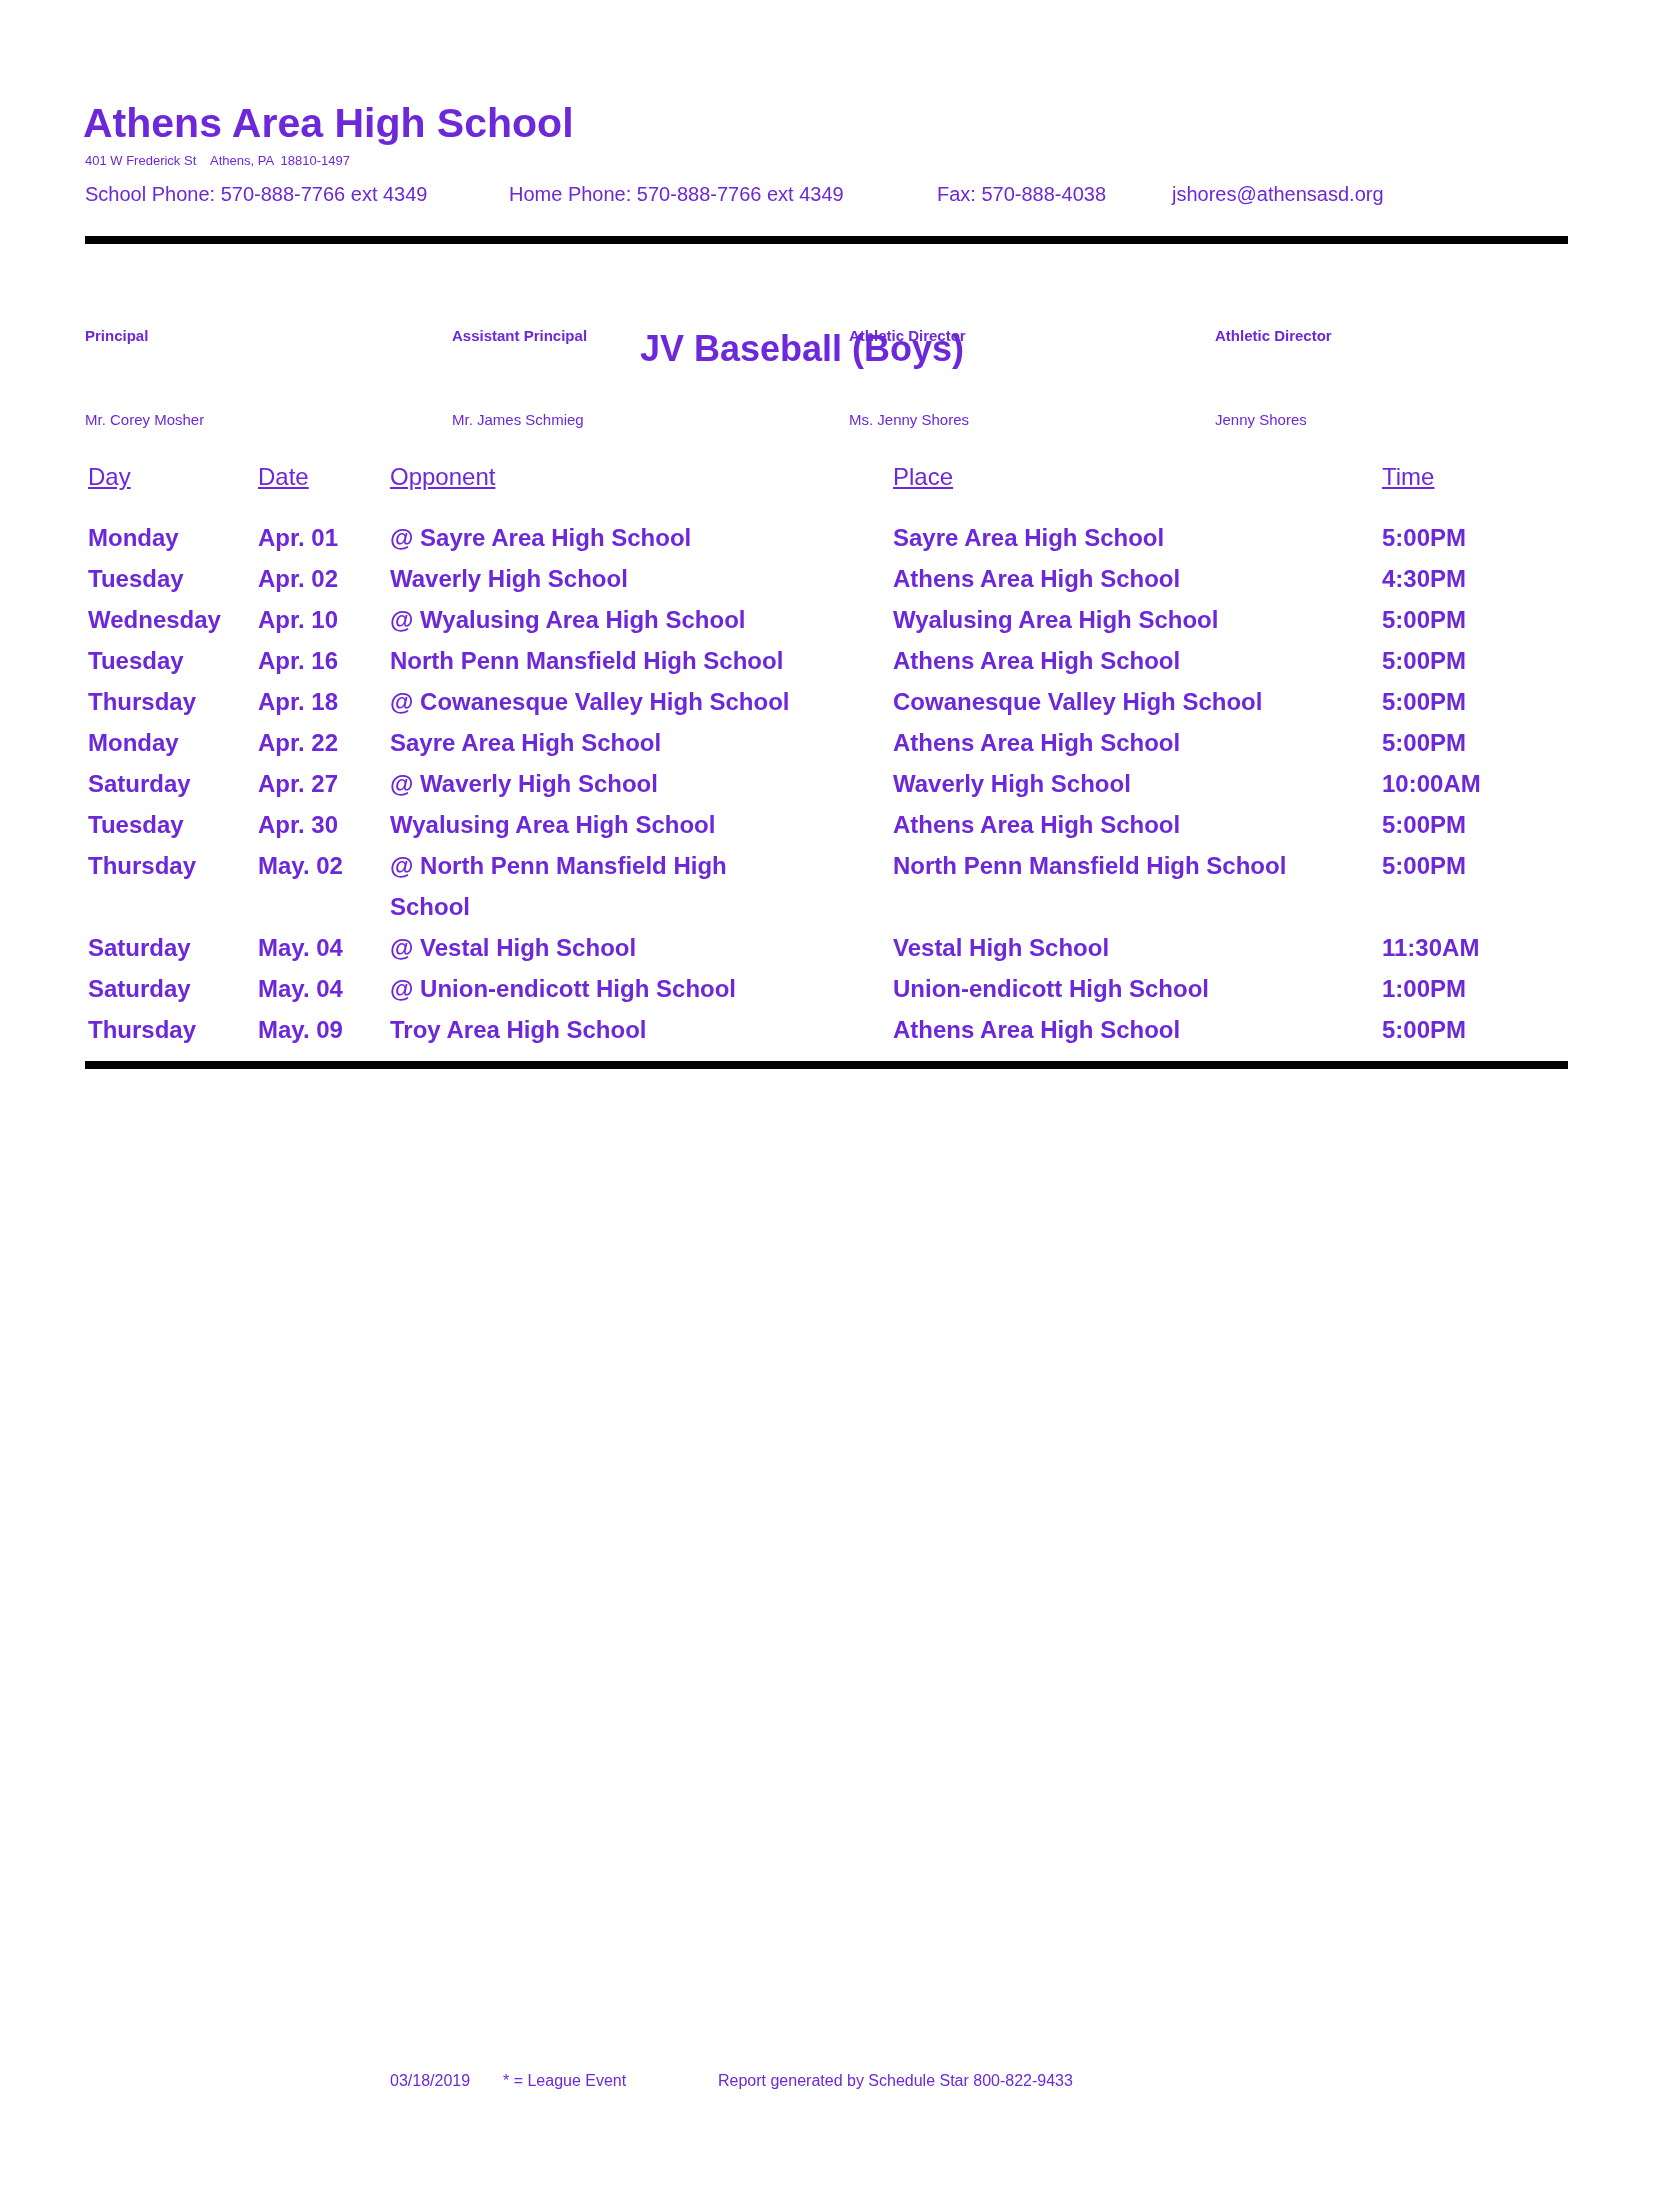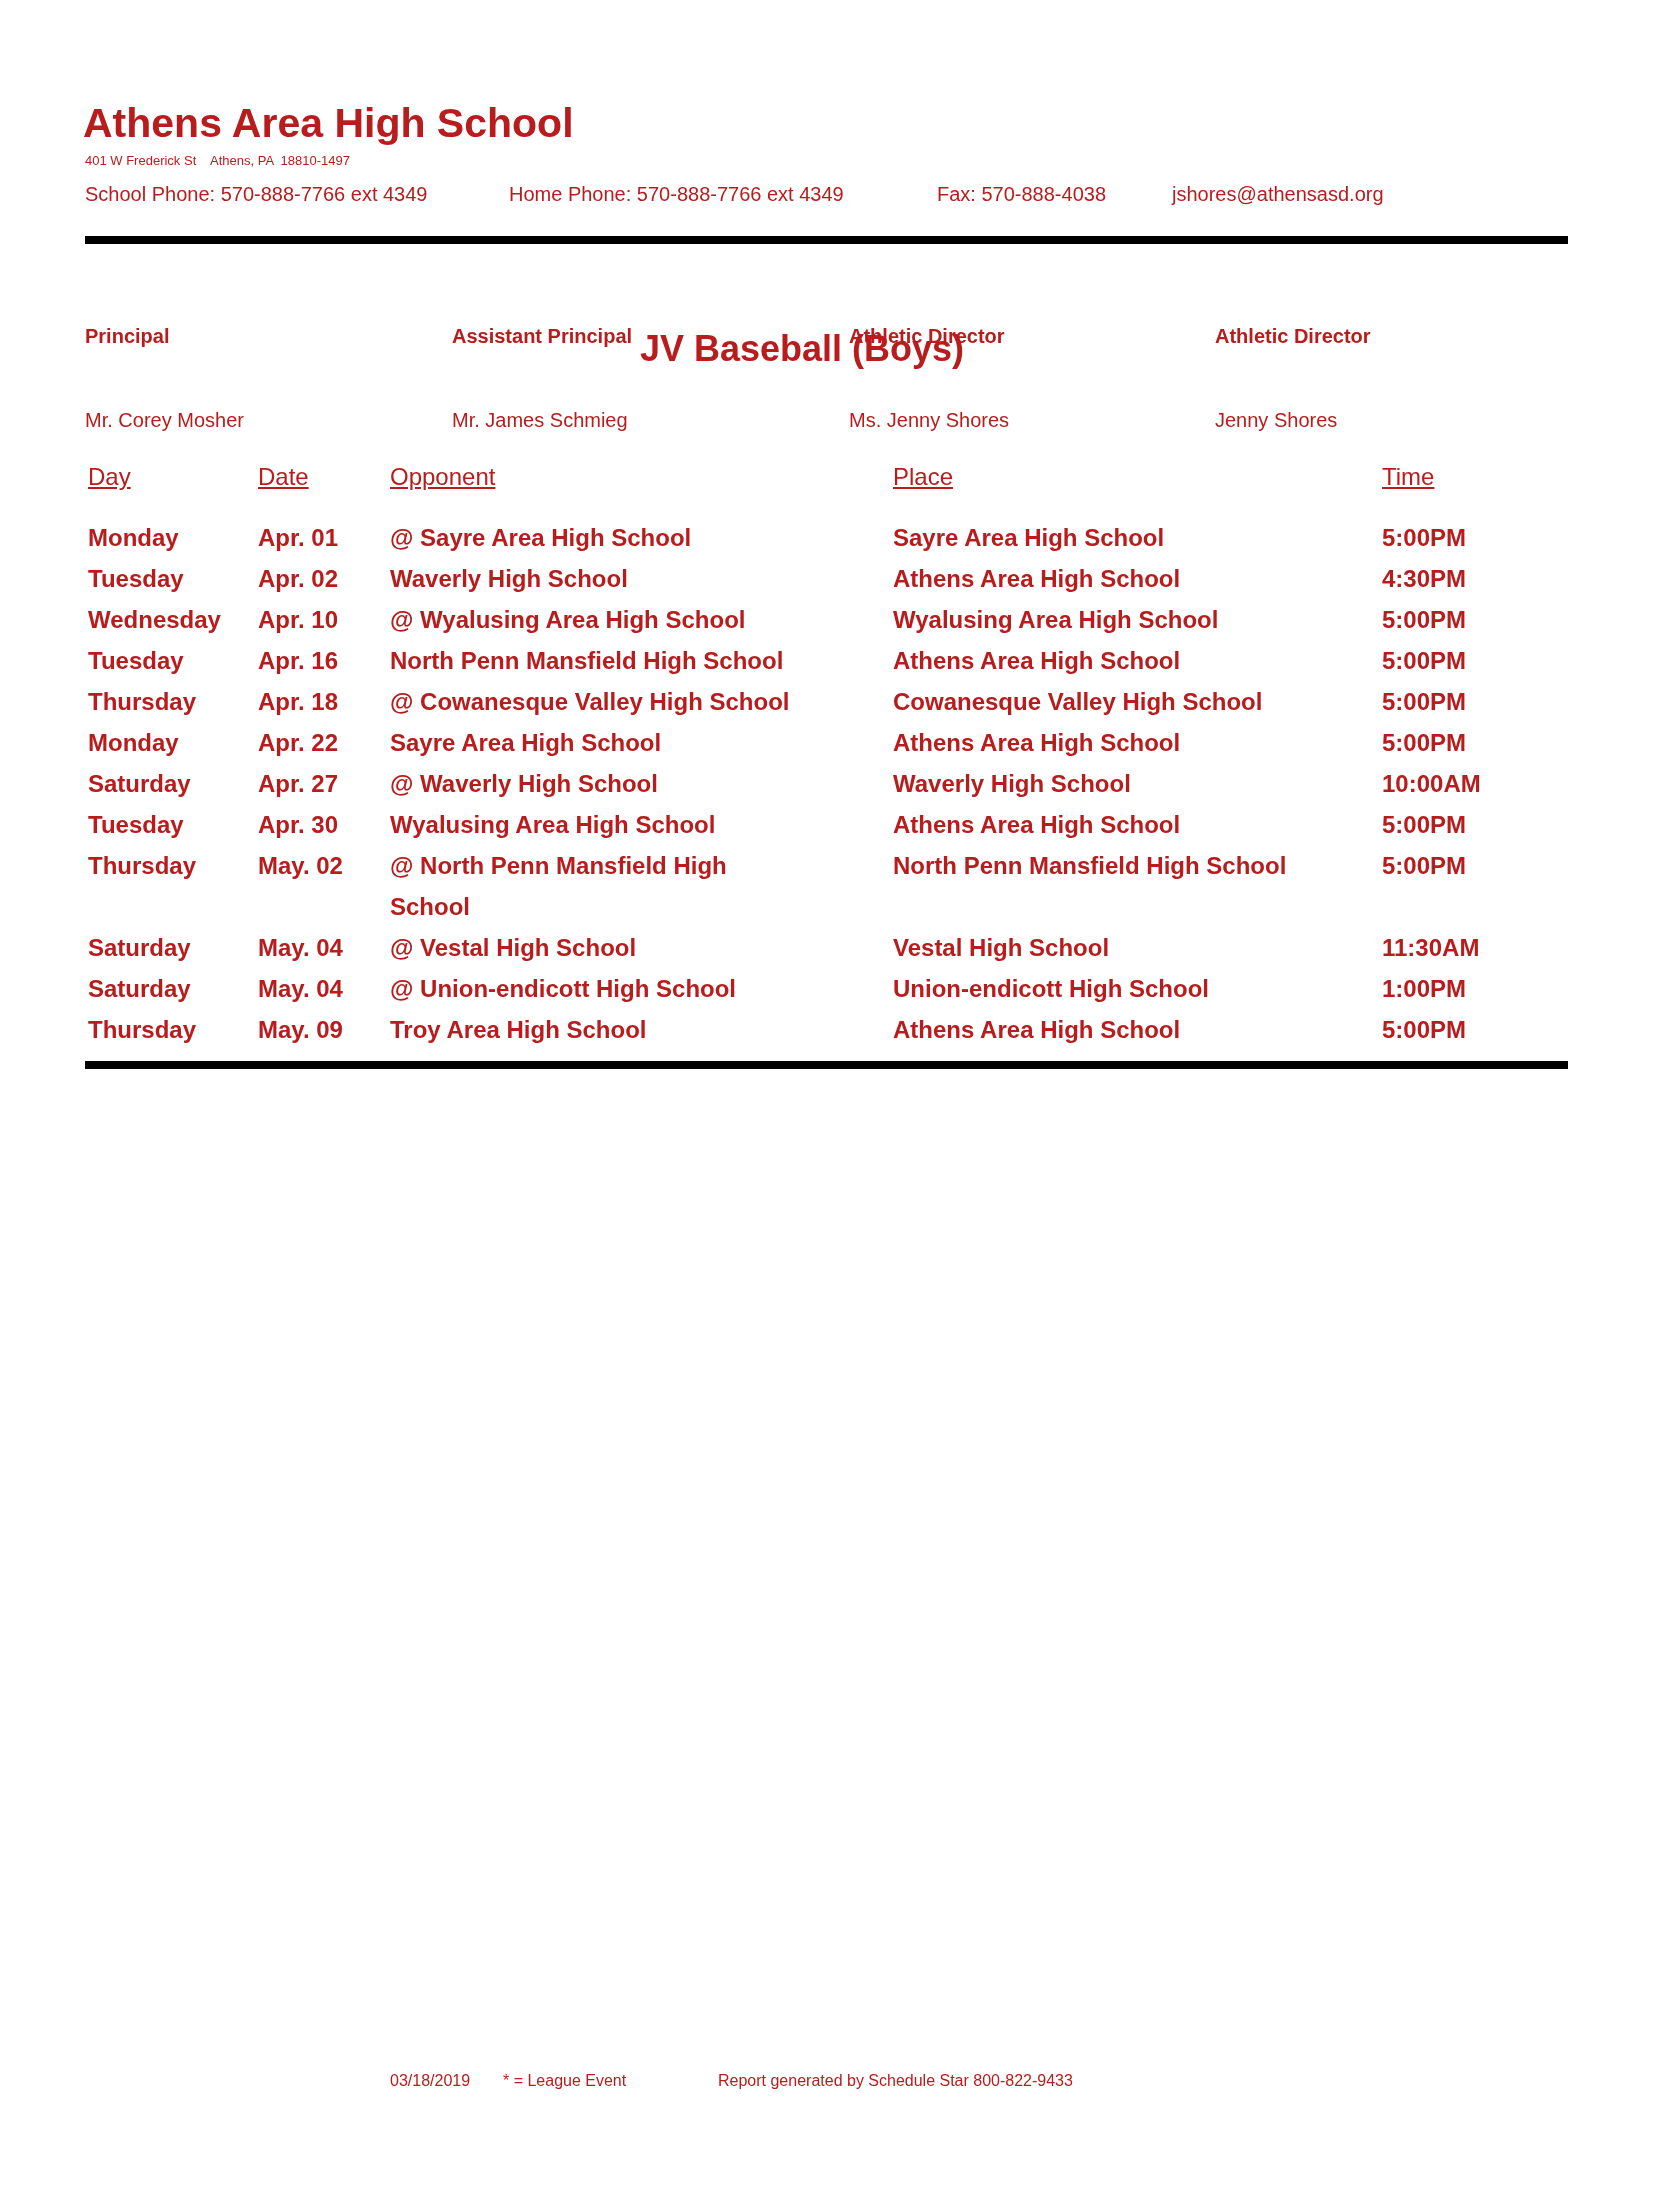--- a/index.html
+++ b/index.html
@@ -5,21 +5,21 @@
   html, body {
     margin: 0;
     padding: 0;
     background: #ffffff;
   }
   .page {
     position: relative;
     width: 1653px;
     height: 2200px;
     background: #ffffff;
-    color: #b91c1c;
+    color: #6d28d9;
     font-family: "Liberation Sans", "DejaVu Sans", sans-serif;
     overflow: hidden;
   }
   .abs { position: absolute; }
 
   
   .school-name {
     left: 83px; top: 100px;
     font-size: 41px;
     font-weight: bold;
@@ -42,21 +42,21 @@
     width: 1483px;
     height: 8px;
     background: #000000;
   }
   .rule-top    { top: 236px; }
   .rule-bottom { top: 1061px; }
 
   
   .staff-col {
     top: 266px;
-    font-size: 20px;
+    font-size: 15px;
     line-height: 28px;
     white-space: pre;
   }
   .staff-col .staff-title { font-weight: bold; }
   .staff-col-1 { left: 85px; }
   .staff-col-2 { left: 452px; }
   .staff-col-3 { left: 849px; }
   .staff-col-4 { left: 1215px; }
 
   

